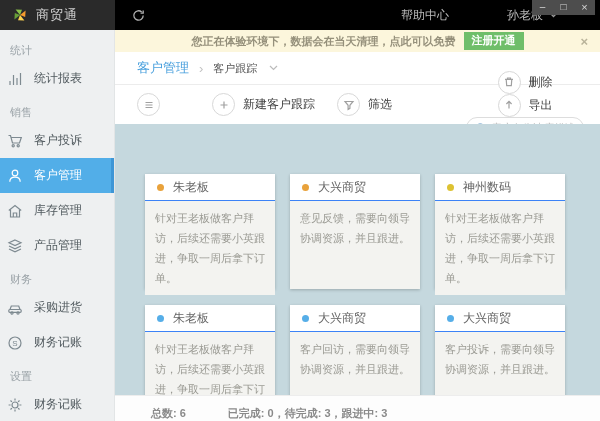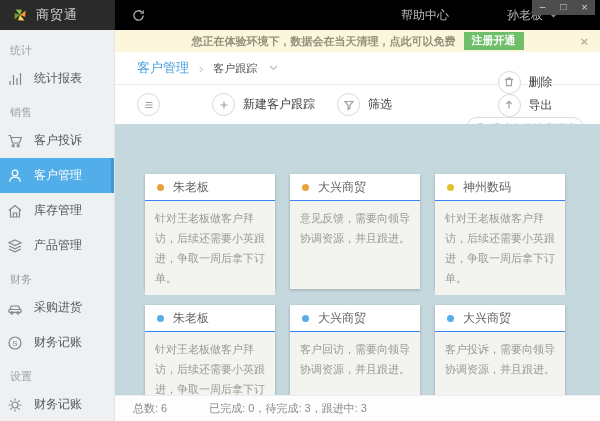--- a/index.html
+++ b/index.html
@@ -66,21 +66,21 @@
   
   .board { flex:1; background:#c5d8de; overflow:hidden; padding:50px 0 0 30px;
            display:grid; grid-template-columns:repeat(3,130px); gap:16px 15px; align-content:start; }
   .card { width:130px; height:115px; background:#fff; box-shadow:0 1px 3px rgba(0,0,0,.22); display:flex; flex-direction:column; cursor:pointer; }
   .card-head { height:27px; display:flex; align-items:center; gap:9px; padding-left:12px; background:#fff; border-bottom:1px solid #3b82f6; flex-shrink:0; }
   .dot { width:7px; height:7px; border-radius:50%; flex-shrink:0; }
   .card-title { font-size:12px; color:#666; }
   .card-body { flex:1; background:#f3f3f0; padding:7px 10px; font-size:11px; color:#9a9a93; line-height:20px; }
 
   
-  .footer { height:26px; background:#fdfdfd; border-top:1px solid #ededed; display:flex; align-items:center; padding-left:18px; gap:42px; flex-shrink:0; }
+  .footer { height:26px; background:#fdfdfd; border-top:1px solid #ededed; display:flex; align-items:flex-end; padding-left:36px; gap:42px; flex-shrink:0;font-weight:bold; }
   .footer span { font-size:11px; color:#8a8a8a; }
 </style>
 </head>
 <body>
 
 <div class="window">
 
   <div class="topbar">
     <div class="logo-block">
       <span style="display:flex;">

